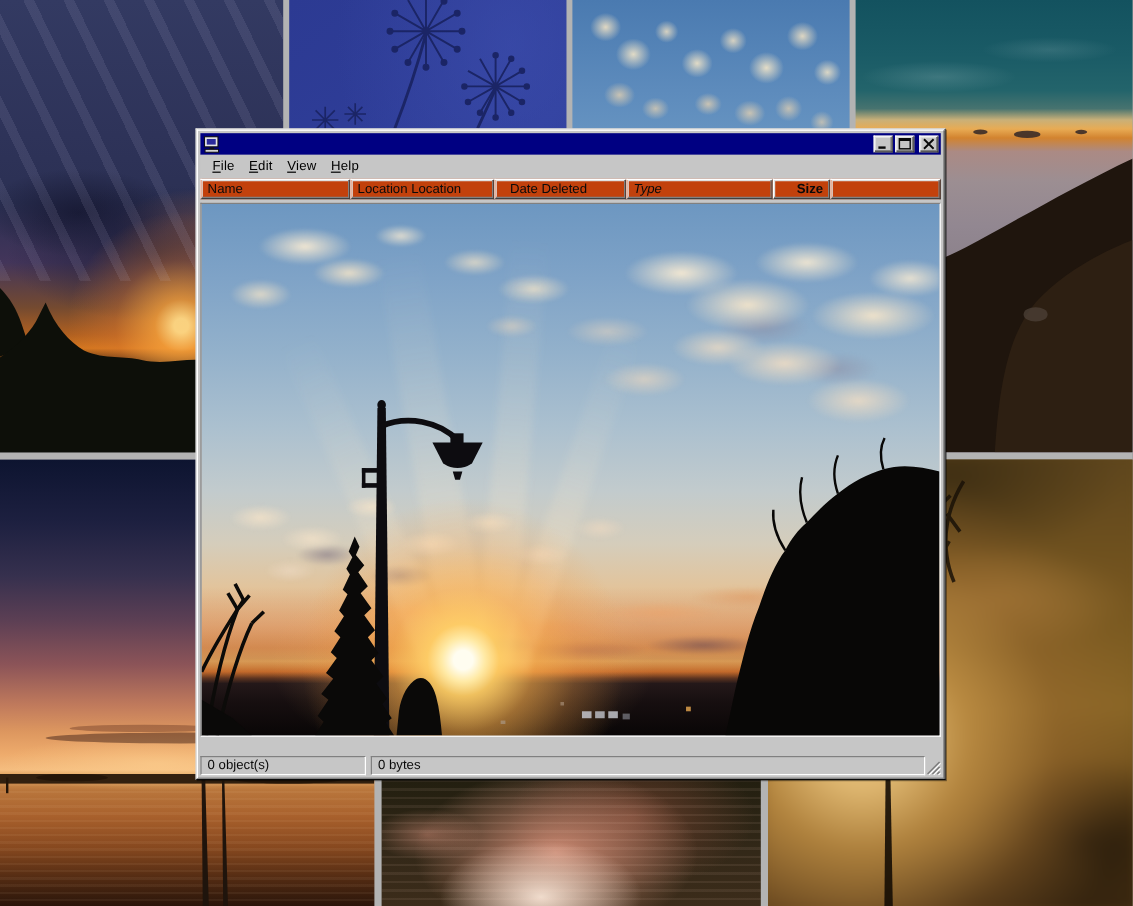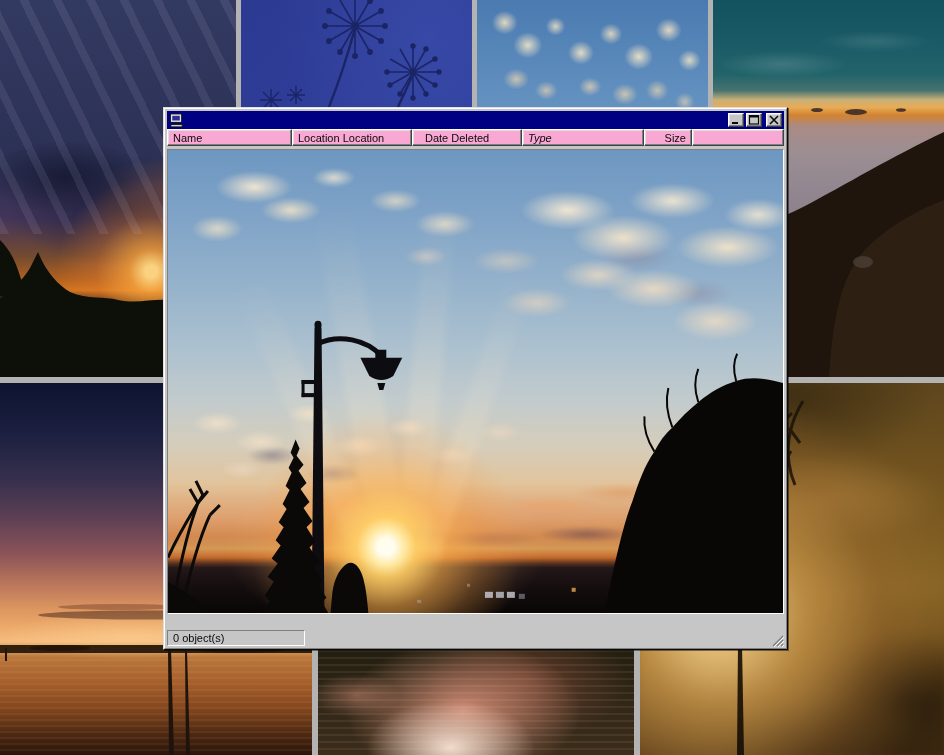--- a/index.html
+++ b/index.html
@@ -93,26 +93,26 @@
   .title-text { color:#ffffff; font-size:11px; font-weight:bold; flex:1; }
   .tb-buttons { display:flex; align-items:center; gap:2px; }
   .tb-btn { width:16px; height:14px; background:#c6c6c6; display:flex; align-items:center; justify-content:center;
     border:1px solid; border-color:#ffffff #404040 #404040 #ffffff; box-shadow:inset -1px -1px 0 #808080, inset 1px 1px 0 #dfdfdf; }
   .tb-btn.close { margin-left:2px; }
 
   .menubar { height:20px; flex:0 0 20px; display:flex; align-items:center; padding-left:4px; background:#c6c6c6; }
   .menu-item { font-size:11px; color:#000; padding:2px 6px; letter-spacing:.2px; cursor:default; }
 
   .headerrow { height:20px; flex:0 0 20px; display:flex; background:#c6c6c6; }
-  .hcell { height:17px; background:#f9a8d4; font-size:11px; color:#0a0a0a;
+  .hcell { height:17px; background:#c2410c; font-size:11px; color:#0a0a0a;
     display:flex; align-items:center; padding:0 5px;
     border:1px solid; border-color:#ffffff #404040 #404040 #ffffff;
     box-shadow:inset -1px -1px 0 #808080, inset 1px 1px 0 #dfdfdf; overflow:hidden; white-space:nowrap; }
   .hcell.right { justify-content:flex-end; }
-  .hc0{width:125px;} .hc1{width:120px;} .hc2{width:110px;padding-left:12px;} .hc3{width:122px;font-style:italic;} .hc4{width:48px;} .hc5{flex:1;}
+  .hc0{width:125px;} .hc1{width:120px;} .hc2{width:110px;padding-left:12px;} .hc3{width:122px;font-style:italic;} .hc4{width:48px;font-weight:bold;} .hc5{flex:1;}
 
   .viewport { flex:1; position:relative; overflow:hidden; min-height:0;
     border:1px solid; border-color:#808080 #ffffff #ffffff #808080; }
 
   
   .sky { position:absolute; inset:0;
     background:linear-gradient(to bottom,
       #6d97c1 0%, #7fa3c7 14%, #93b1cb 28%, #abc0cf 42%, #c2cbcd 54%, #d5cdbb 64%,
       #e2c49c 72%, #eaae72 79%, #eb9a4d 83.5%, #f3ae55 86%, #c96c28 88%,
       #5e3420 89.2%, #241819 90.2%, #170f10 93.5%, #090606 100%); }
@@ -285,20 +285,26 @@
               </svg>
           </div>
           <div class="tb-btn close">
             <svg viewBox="0 0 12 10" width="12" height="10">
                 <path d="M2,1 L10,9 M10,1 L2,9" stroke="#0a0a0a" stroke-width="1.6"></path>
               </svg>
           </div>
         </div>
       </div>
 
+      <div class="menubar">
+        <span class="menu-item"><u>F</u><span>ile</span></span>
+        <span class="menu-item"><u>E</u><span>dit</span></span>
+        <span class="menu-item"><u>V</u><span>iew</span></span>
+        <span class="menu-item"><u>H</u><span>elp</span></span>
+      </div>
 
       <div class="headerrow">
         <div class="hcell hc0">Name</div>
         <div class="hcell hc1">Location Location</div>
         <div class="hcell hc2">Date Deleted</div>
         <div class="hcell hc3">Type</div>
         <div class="hcell hc4 right">Size</div>
         <div class="hcell hc5"></div>
       </div>
 
@@ -357,20 +363,21 @@
               <path d="M532,250 C528,238 528,227 532,217"></path>
               <path d="M570,229 C567,219 567,210 571,202"></path>
               <path d="M488,299 C481,288 477,276 478,264"></path>
             </g>
           </g>
         </svg>
       </div>
 
       <div class="statusbar">
         <div class="spanel sp1">0 object(s)</div>
+        <div class="spanel sp2">0 bytes</div>
         <div class="grip">
           <svg viewBox="0 0 13 13" width="13" height="13">
             <path d="M12,2 L2,12 M12,6 L6,12 M12,10 L10,12" stroke="#808080" stroke-width="1.4"></path>
             <path d="M13,3 L3,13 M13,7 L7,13 M13,11 L11,13" stroke="#ffffff" stroke-width="1"></path>
           </svg>
         </div>
       </div>
 
     </div>
   </div>

